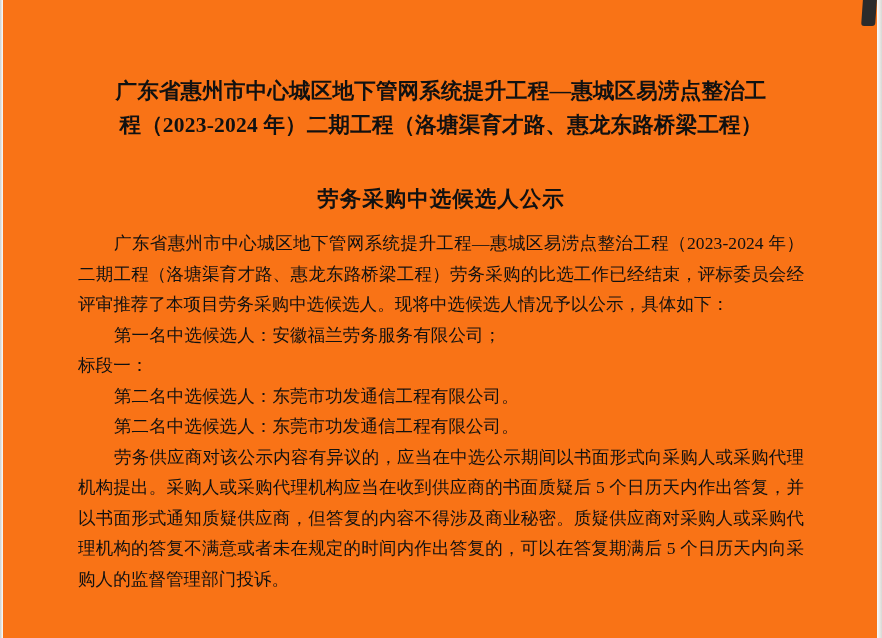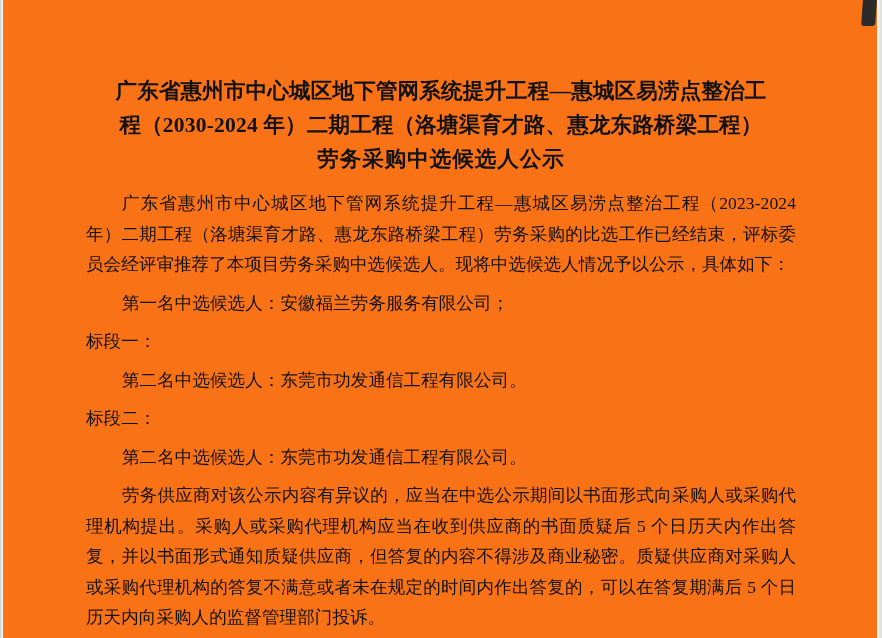--- a/index.html
+++ b/index.html
@@ -58,25 +58,26 @@
     text-align: center;
     line-height: 34px;
     letter-spacing: 0.2px;
     margin: 0 0 12px 0;
   }
   .doc-title .line {
     display: block;
   }
   .doc-title .line.l3 {
     letter-spacing: 1px;
+    margin-top: 40px;
   }
   p.body-text {
     font-size: 17.5px;
     line-height: 30.5px;
-    margin: 8px;
+    margin: 0;
     text-align: justify;
     text-justify: inter-ideograph;
     letter-spacing: 0.1px;
   }
   p.indent2 {
     text-indent: 36px;
   }
   p.indent-label {
     text-indent: 0;
   }
@@ -90,26 +91,25 @@
 <div class="page">
 
   <div class="edge-left"></div>
   <div class="edge-right"></div>
   <div class="corner-mark"></div>
 
   <div class="content">
 
     <h1 class="doc-title">
       <span class="line l1">广东省惠州市中心城区地下管网系统提升工程—惠城区易涝点整治工</span>
-      <span class="line l2">程（2030-2024 年）二期工程（洛塘渠育才路、惠龙东路桥梁工程）</span>
+      <span class="line l2">程（2023-2024 年）二期工程（洛塘渠育才路、惠龙东路桥梁工程）</span>
       <span class="line l3">劳务采购中选候选人公示</span>
     </h1>
 
     <p class="body-text indent2">广东省惠州市中心城区地下管网系统提升工程—惠城区易涝点整治工程（2023-2024 年）二期工程（洛塘渠育才路、惠龙东路桥梁工程）劳务采购的比选工作已经结束，评标委员会经评审推荐了本项目劳务采购中选候选人。现将中选候选人情况予以公示，具体如下：</p>
     <p class="body-text indent-item">第一名中选候选人：安徽福兰劳务服务有限公司；</p>
     <p class="body-text indent-label">标段一：</p>
     <p class="body-text indent-item">第二名中选候选人：东莞市功发通信工程有限公司。</p>
-    <p class="body-text indent-label">标段二：</p>
     <p class="body-text indent-item">第二名中选候选人：东莞市功发通信工程有限公司。</p>
     <p class="body-text indent2">劳务供应商对该公示内容有异议的，应当在中选公示期间以书面形式向采购人或采购代理机构提出。采购人或采购代理机构应当在收到供应商的书面质疑后 5 个日历天内作出答复，并以书面形式通知质疑供应商，但答复的内容不得涉及商业秘密。质疑供应商对采购人或采购代理机构的答复不满意或者未在规定的时间内作出答复的，可以在答复期满后 5 个日历天内向采购人的监督管理部门投诉。</p>
 
   </div>
 </div>
 
 </body></html>

